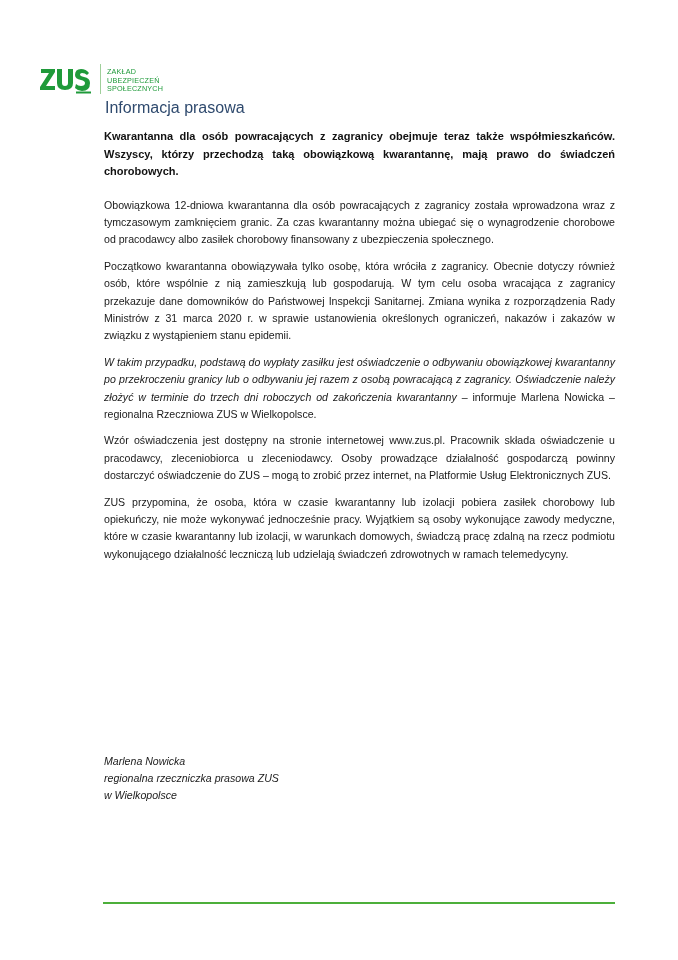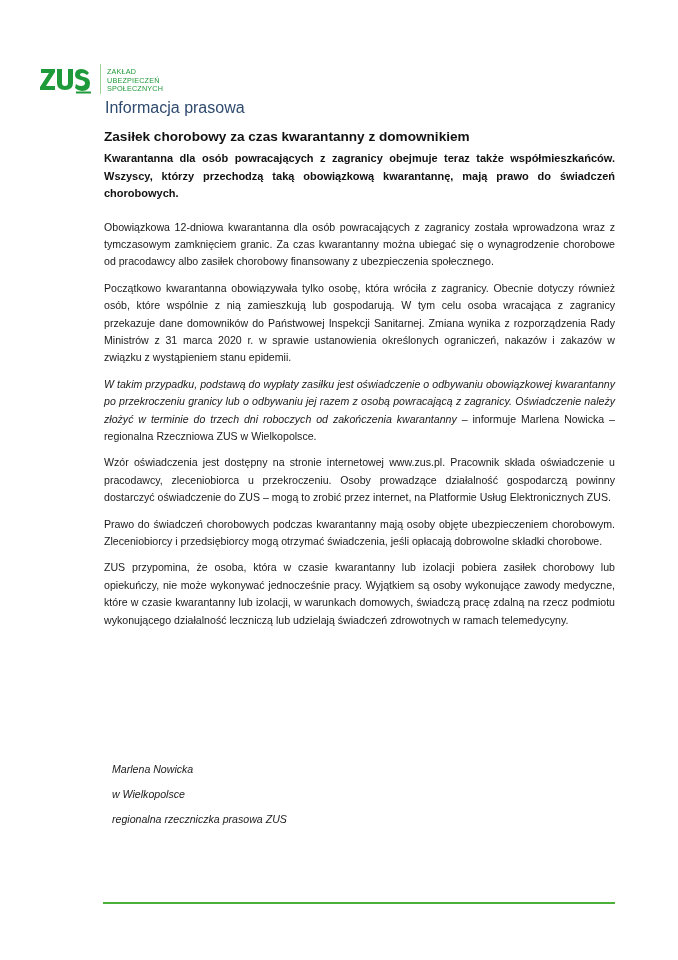--- a/index.html
+++ b/index.html
@@ -80,21 +80,21 @@
     }
     .signature {
       position: absolute;
       left: 104px;
       top: 753px;
       font-size: 10.6px;
       line-height: 17.2px;
       font-style: italic;
       color: #1a1a1a;
     }
-    .signature div { margin: 8px; }
+    .signature div { margin: 0; }
     .footer-line {
       position: absolute;
       left: 103px;
       top: 902px;
       width: 512px;
       height: 2px;
       background: #4caf3a;
     }
   </style>
 </head>
@@ -114,29 +114,27 @@
   <div class="logo-text">
     <div>ZAKŁAD</div>
     <div>UBEZPIECZEŃ</div>
     <div>SPOŁECZNYCH</div>
   </div>
 </div>
 
 <div class="press-label">Informacja prasowa</div>
 
 <div class="content">
-  <h1 class="title">Zasiłek chorobowy za czas kwarantanny z domownikiem</h1>
   <p class="lead">Kwarantanna dla osób powracających z zagranicy obejmuje teraz także współmieszkańców. Wszyscy, którzy przechodzą taką obowiązkową kwarantannę, mają prawo do świadczeń chorobowych.</p>
   <p class="body">Obowiązkowa 12-dniowa kwarantanna dla osób powracających z zagranicy została wprowadzona wraz z tymczasowym zamknięciem granic. Za czas kwarantanny można ubiegać się o wynagrodzenie chorobowe od pracodawcy albo zasiłek chorobowy finansowany z ubezpieczenia społecznego.</p>
   <p class="body">Początkowo kwarantanna obowiązywała tylko osobę, która wróciła z zagranicy. Obecnie dotyczy również osób, które wspólnie z nią zamieszkują lub gospodarują. W tym celu osoba wracająca z zagranicy przekazuje dane domowników do Państwowej Inspekcji Sanitarnej. Zmiana wynika z rozporządzenia Rady Ministrów z 31 marca 2020 r. w sprawie ustanowienia określonych ograniczeń, nakazów i zakazów w związku z wystąpieniem stanu epidemii.</p>
   <p class="body"><span class="ital">W takim przypadku, podstawą do wypłaty zasiłku jest oświadczenie o odbywaniu obowiązkowej kwarantanny po przekroczeniu granicy lub o odbywaniu jej razem z osobą powracającą z zagranicy. Oświadczenie należy złożyć w terminie do trzech dni roboczych od zakończenia kwarantanny</span><span> – informuje Marlena Nowicka – regionalna Rzeczniowa ZUS w Wielkopolsce.</span></p>
-  <p class="body">Wzór oświadczenia jest dostępny na stronie internetowej www.zus.pl. Pracownik składa oświadczenie u pracodawcy, zleceniobiorca u przekroczeniu. Osoby prowadzące działalność gospodarczą powinny dostarczyć oświadczenie do ZUS – mogą to zrobić przez internet, na Platformie Usług Elektronicznych ZUS.</p>
-  <p class="body">Prawo do świadczeń chorobowych podczas kwarantanny mają osoby objęte ubezpieczeniem chorobowym. Zleceniobiorcy i przedsiębiorcy mogą otrzymać świadczenia, jeśli opłacają dobrowolne składki chorobowe.</p>
+  <p class="body">Wzór oświadczenia jest dostępny na stronie internetowej www.zus.pl. Pracownik składa oświadczenie u pracodawcy, zleceniobiorca u zleceniodawcy. Osoby prowadzące działalność gospodarczą powinny dostarczyć oświadczenie do ZUS – mogą to zrobić przez internet, na Platformie Usług Elektronicznych ZUS.</p>
   <p class="body">ZUS przypomina, że osoba, która w czasie kwarantanny lub izolacji pobiera zasiłek chorobowy lub opiekuńczy, nie może wykonywać jednocześnie pracy. Wyjątkiem są osoby wykonujące zawody medyczne, które w czasie  kwarantanny lub izolacji, w warunkach domowych, świadczą pracę zdalną na rzecz podmiotu wykonującego działalność leczniczą lub udzielają świadczeń zdrowotnych w ramach telemedycyny.</p>
 </div>
 
 <div class="signature">
   <div>Marlena Nowicka</div>
+  <div>regionalna rzeczniczka prasowa ZUS</div>
   <div>w Wielkopolsce</div>
-  <div>regionalna rzeczniczka prasowa ZUS</div>
 </div>
 
 <div class="footer-line"></div>
 
 </body></html>

